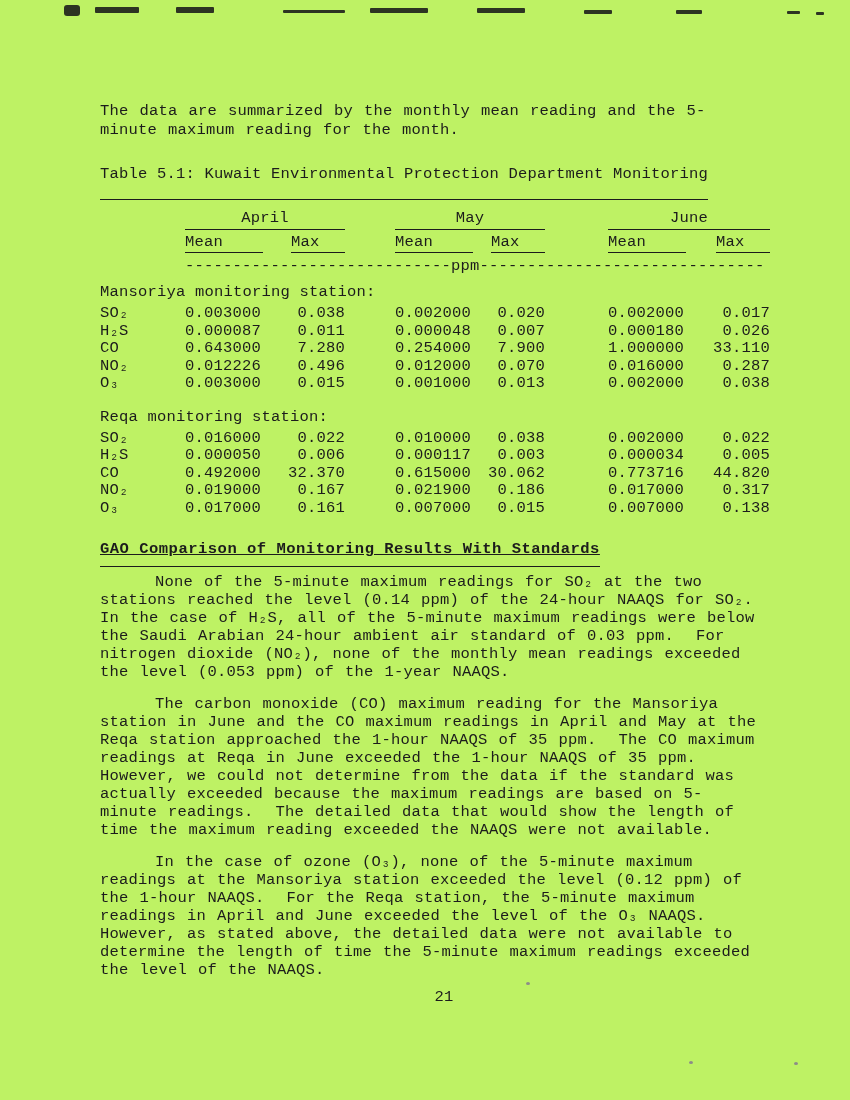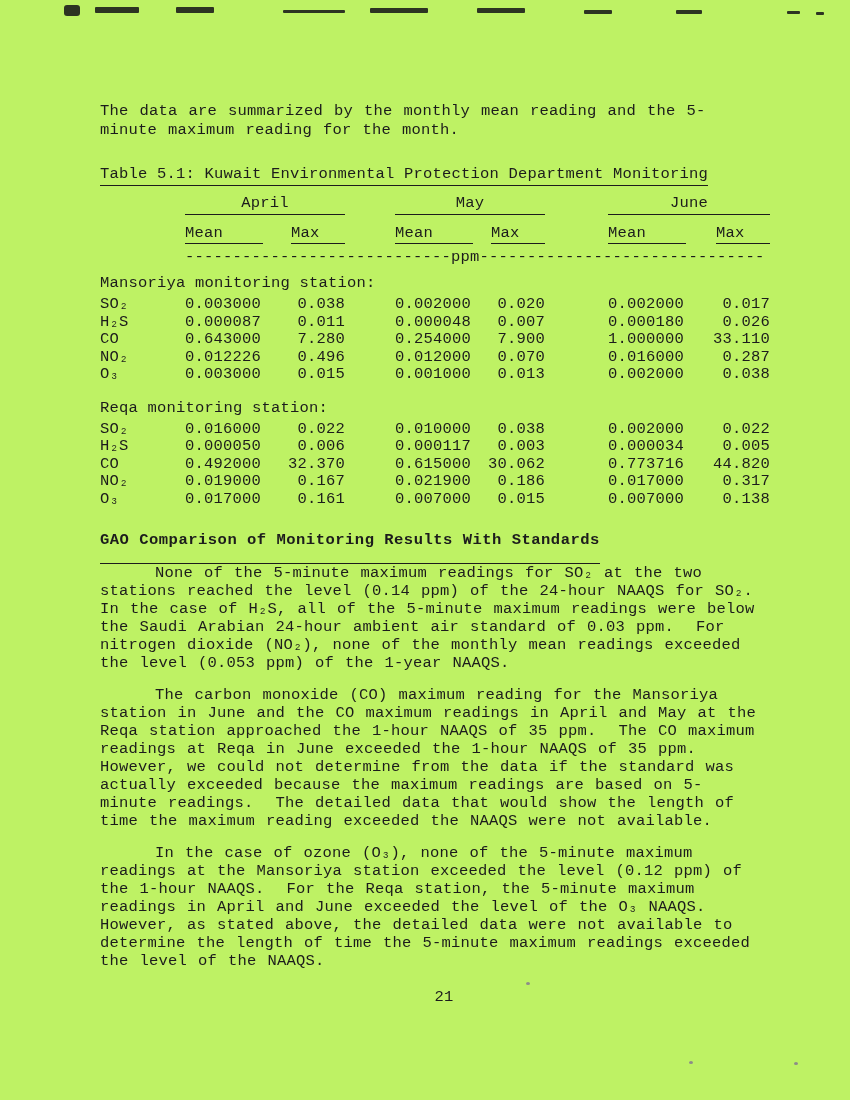--- a/index.html
+++ b/index.html
@@ -7,40 +7,40 @@
   .page{
     position:relative;width:850px;height:1100px;margin:0 auto;
     background:#bef264;color:#1c1c1c;overflow:hidden;
     font-family:"Liberation Mono","DejaVu Sans Mono",monospace;
     font-size:15.5px;letter-spacing:0.2px;
   }
   .content{position:absolute;left:100px;top:0;width:676px;}
   .mono{white-space:pre-wrap;}
   .intro{margin:102px 0 0 0;line-height:18.5px;word-spacing:1.5px;}
   .t-title{margin-top:26px;line-height:18px;}
-  .t-title span{border-bottom:1.6px solid #1c1c1c;padding-bottom:2px;}
+  .t-title span{border-bottom:1.6px solid #1c1c1c;padding-bottom:16px;}
   .tgrid{display:grid;grid-template-columns:85px 82px 128px 82px 131px 82px 80px;line-height:17.5px;}
-  .months{margin-top:12px;}
+  .months{margin-top:27px;}
   .span-a{grid-column:2/4;padding-right:50px;}
   .span-m{grid-column:4/6;padding-right:63px;}
   .span-j{grid-column:6/8;}
   .mu{text-align:center;border-bottom:1.6px solid #1c1c1c;padding-bottom:1px;}
-  .hdr{margin-top:10px;}
+  .hdr{margin-top:4px;}
   .u{border-bottom:1.6px solid #1c1c1c;padding-bottom:1px;}
   .w78{display:inline-block;width:78px;}
   .maxu{width:54px;margin-left:auto;}
   .p50{padding-right:50px;}
   .p63{padding-right:63px;}
   .ppm-line{margin-top:4px;padding-left:85px;line-height:18px;white-space:pre;overflow:hidden;}
   .sec-label{margin-top:8px;line-height:18px;}
   .data{margin-top:4px;}
   .cell.mean{text-align:left;}
   .cell.max{text-align:right;}
   .gao-head{margin-top:22px;line-height:20px;font-weight:bold;}
-  .gao-head span{border-bottom:1.8px solid #1c1c1c;padding-bottom:14px;letter-spacing:0.5px;}
+  .gao-head span{border-bottom:1.8px solid #1c1c1c;padding-bottom:8px;letter-spacing:0.5px;text-decoration:underline;}
   .para{margin:14px 0 0 0;line-height:18px;word-spacing:1.5px;}
   .page-num{position:absolute;top:988px;left:106px;width:676px;text-align:center;}
   .mark{position:absolute;background:#191919;opacity:.88;border-radius:1px;}
   .speck{position:absolute;width:4px;height:3px;background:#8d8d88;border-radius:50%;}
 </style>
 </head>
 <body>
 
 <div class="page">
 

